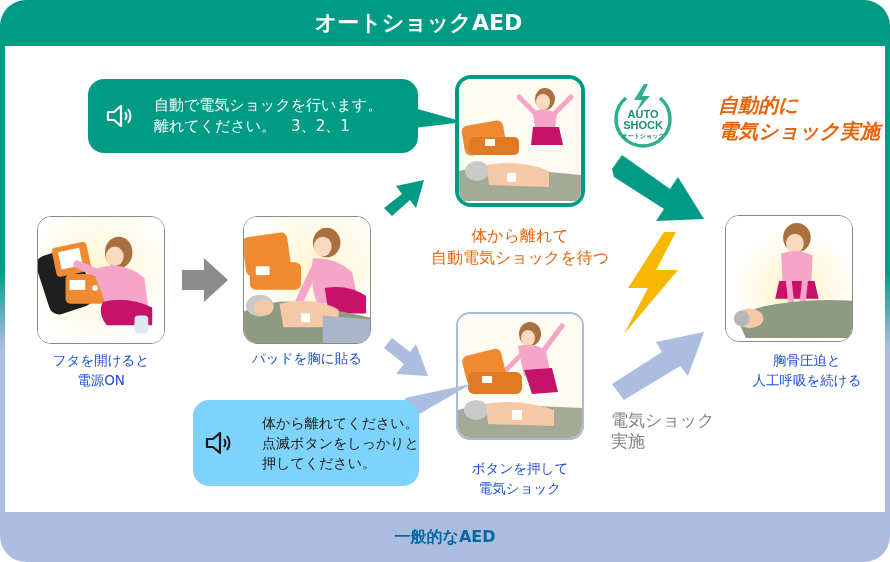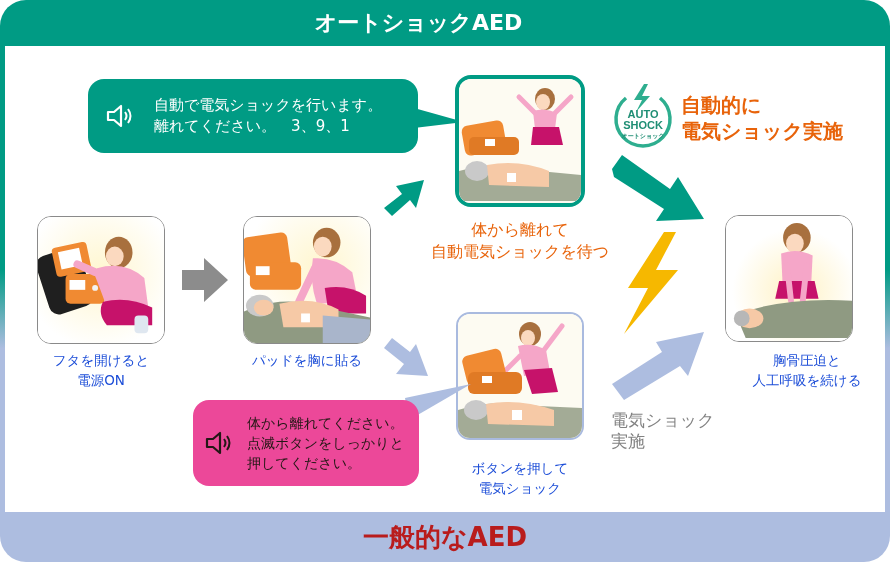--- a/index.html
+++ b/index.html
@@ -16,21 +16,21 @@
       background: #ffffff;
     }
     .header-title {
       position: absolute; left: 0; top: 0; width: 818px; height: 46px;
       display: flex; align-items: center; justify-content: center;
       color: #ffffff; font-size: 22px; font-weight: bold; letter-spacing: 0px; padding-left: 19px;
     }
     .footer-title {
       position: absolute; left: 0; top: 512px; width: 890px; height: 50px;
       display: flex; align-items: center; justify-content: center;
-      color: #b91c1c; font-size: 26px; font-weight: bold;
+      color: #0369a1; font-size: 16px; font-weight: bold;
     }
 
     
     .card {
       position: absolute; border-radius: 14px; background: #ffffff;
       border: 1.5px solid #8a8a8a; overflow: hidden;
     }
     .card.green { border: 4px solid #009b84; border-radius: 16px; }
     .card.blue { border: 2px solid #a9badf; }
     .card .scene { position: absolute; inset: 0; }
@@ -38,21 +38,21 @@
     .caption {
       position: absolute; text-align: center; font-size: 13.5px; line-height: 20px; color: #1d4ed8;
     }
     .caption.orange { color: #e8630a; font-size: 16px; line-height: 22px; }
 
     
     .bubble {
       position: absolute; border-radius: 16px; display: flex; align-items: center;
     }
     .bubble.green { background: #009b84; color: #ffffff; }
-    .bubble.blue { background: #ec4899; color: #231815; }
+    .bubble.blue { background: #7dd3fc; color: #231815; justify-content: space-between; }
     .bubble .speaker { width: 34px; height: 26px; flex: 0 0 auto; }
     .bubble .text { font-size: 15px; line-height: 21px; white-space: pre-line; }
     .bubble.blue .text { font-size: 14px; line-height: 20px; }
 
     .auto-label {
       position: absolute; color: #e8630a; font-size: 20px; font-weight: bold; line-height: 26px; white-space: pre-line;
     }
     .manual-label {
       position: absolute; color: #828282; font-size: 17px; line-height: 21px; white-space: pre-line;
     }
@@ -116,38 +116,38 @@
     <path d="M72 52 L56 86" stroke="#f5a6c8" stroke-width="8" stroke-linecap="round"></path>
     <path d="M82 72 Q106 68 124 80 L124 98 L86 98 Z" fill="#c6126a"></path>
     <path d="M0 96 Q40 78 80 92 L128 102 L128 128 L0 128 Z" fill="#8f9a82"></path>
     <ellipse cx="16" cy="90" rx="14" ry="11" fill="#c9c9c9"></ellipse>
     <ellipse cx="20" cy="92" rx="10" ry="8" fill="#f6c9a6"></ellipse>
     <path d="M36 88 Q70 80 96 94 L96 112 L40 112 Z" fill="#f6c9a6"></path>
     <rect x="58" y="98" width="9" height="9" fill="#ffffff"></rect>
     <path d="M80 100 L128 104 L128 128 L80 128 Z" fill="#a9b5cb"></path>
   </svg>
 </div>
-<div class="caption" style="left:243px;top:350px;width:128px;">パッドを胸に貼る</div>
+<div class="caption" style="left:243px;top:350px;width:128px;font-family:Liberation Mono, monospace;">パッドを胸に貼る</div>
 
 <svg class="abs" style="left:384px;top:180px;" width="40" height="40" viewBox="0 0 40 40">
   <polygon points="0,28 18,14 12,6 40,0 32,28 26,20 8,36" fill="#009b84"></polygon>
 </svg>
 
 <svg class="abs" style="left:384px;top:338px;" width="44" height="40" viewBox="0 0 44 40">
   <polygon points="0,10 8,0 26,14 32,6 44,38 12,36 20,26" fill="#adbde0"></polygon>
 </svg>
 
 <div class="bubble green" style="left:88px;top:79px;width:330px;height:74px;padding-left:18px;">
   <svg class="speaker" viewBox="0 0 34 26">
     <path d="M2 9 L8 9 L15 3 L15 23 L8 17 L2 17 Z" fill="none" stroke="#ffffff" stroke-width="2.2" stroke-linejoin="round"></path>
     <path d="M19 9 Q22 13 19 17" fill="none" stroke="#ffffff" stroke-width="2"></path>
     <path d="M22 6 Q27 13 22 20" fill="none" stroke="#ffffff" stroke-width="2"></path>
   </svg>
   <div class="text" style="margin-left:14px;">自動で電気ショックを行います。
-離れてください。　3、9、1</div>
+離れてください。　3、2、1</div>
 </div>
 <svg class="abs" style="left:414px;top:104px;" width="50" height="28" viewBox="0 0 50 28">
   <polygon points="0,4 50,18 0,24" fill="#009b84"></polygon>
 </svg>
 
 <div class="card green" style="left:455px;top:75px;width:130px;height:132px;">
   <svg class="scene" viewBox="0 0 122 124">
     <rect width="122" height="124" fill="#fdfbf2"></rect>
     <ellipse cx="86" cy="20" rx="10" ry="11" fill="#a8703e"></ellipse>
     <ellipse cx="84" cy="23" rx="7" ry="8" fill="#fbd9bf"></ellipse>
@@ -156,31 +156,31 @@
     <path d="M74 48 L100 48 L104 66 L72 66 Z" fill="#c6126a"></path>
     <rect x="4" y="44" width="42" height="30" rx="6" fill="#f08a32" transform="rotate(-10 25 59)"></rect>
     <rect x="10" y="58" width="50" height="18" rx="5" fill="#e07a25"></rect>
     <rect x="26" y="60" width="10" height="7" fill="#ffffff"></rect>
     <path d="M0 92 Q40 80 80 92 L122 96 L122 122 L0 122 Z" fill="#a3ab96"></path>
     <ellipse cx="18" cy="92" rx="12" ry="10" fill="#c9c9c9"></ellipse>
     <path d="M28 86 Q60 80 90 92 L90 108 L30 106 Z" fill="#f6c9a6"></path>
     <rect x="48" y="94" width="9" height="9" fill="#ffffff"></rect>
   </svg>
 </div>
-<div class="caption orange" style="left:400px;top:219px;width:240px;white-space:pre-line;">体から離れて
+<div class="caption orange" style="left:400px;top:225px;width:240px;white-space:pre-line;">体から離れて
 自動電気ショックを待つ</div>
 
 <svg class="abs" style="left:612px;top:84px;" width="62" height="64" viewBox="0 0 62 64">
   <path d="M14 14 A27 27 0 1 0 48 14" fill="none" stroke="#2eae8f" stroke-width="3.5"></path>
   <polygon points="32,0 22,16 30,16 24,28 38,12 30,12 36,0" fill="#2eae8f"></polygon>
   <text x="31" y="34" text-anchor="middle" font-family="Liberation Sans, sans-serif" font-weight="bold" font-size="11" fill="#1f8e74">AUTO</text>
   <text x="31" y="45" text-anchor="middle" font-family="Liberation Sans, sans-serif" font-weight="bold" font-size="11" fill="#1f8e74">SHOCK</text>
   <text x="31" y="54" text-anchor="middle" font-family="DejaVu Sans, sans-serif" font-weight="bold" font-size="6" fill="#1f8e74">オートショック</text>
 </svg>
-<div class="auto-label" style="left:681px;top:92px;">自動的に
+<div class="auto-label" style="left:718px;top:92px;font-style:italic;">自動的に
 電気ショック実施</div>
 
 <svg class="abs" style="left:612px;top:155px;" width="92" height="70" viewBox="0 0 92 70">
   <polygon points="0,14 10,0 58,34 66,22 92,64 44,66 52,54 2,22" fill="#009b84"></polygon>
 </svg>
 
 <svg class="abs" style="left:618px;top:232px;" width="62" height="102" viewBox="0 0 62 102">
   <polygon points="46,0 10,56 30,56 6,102 60,38 38,38 58,0" fill="#f6b800"></polygon>
 </svg>
 

